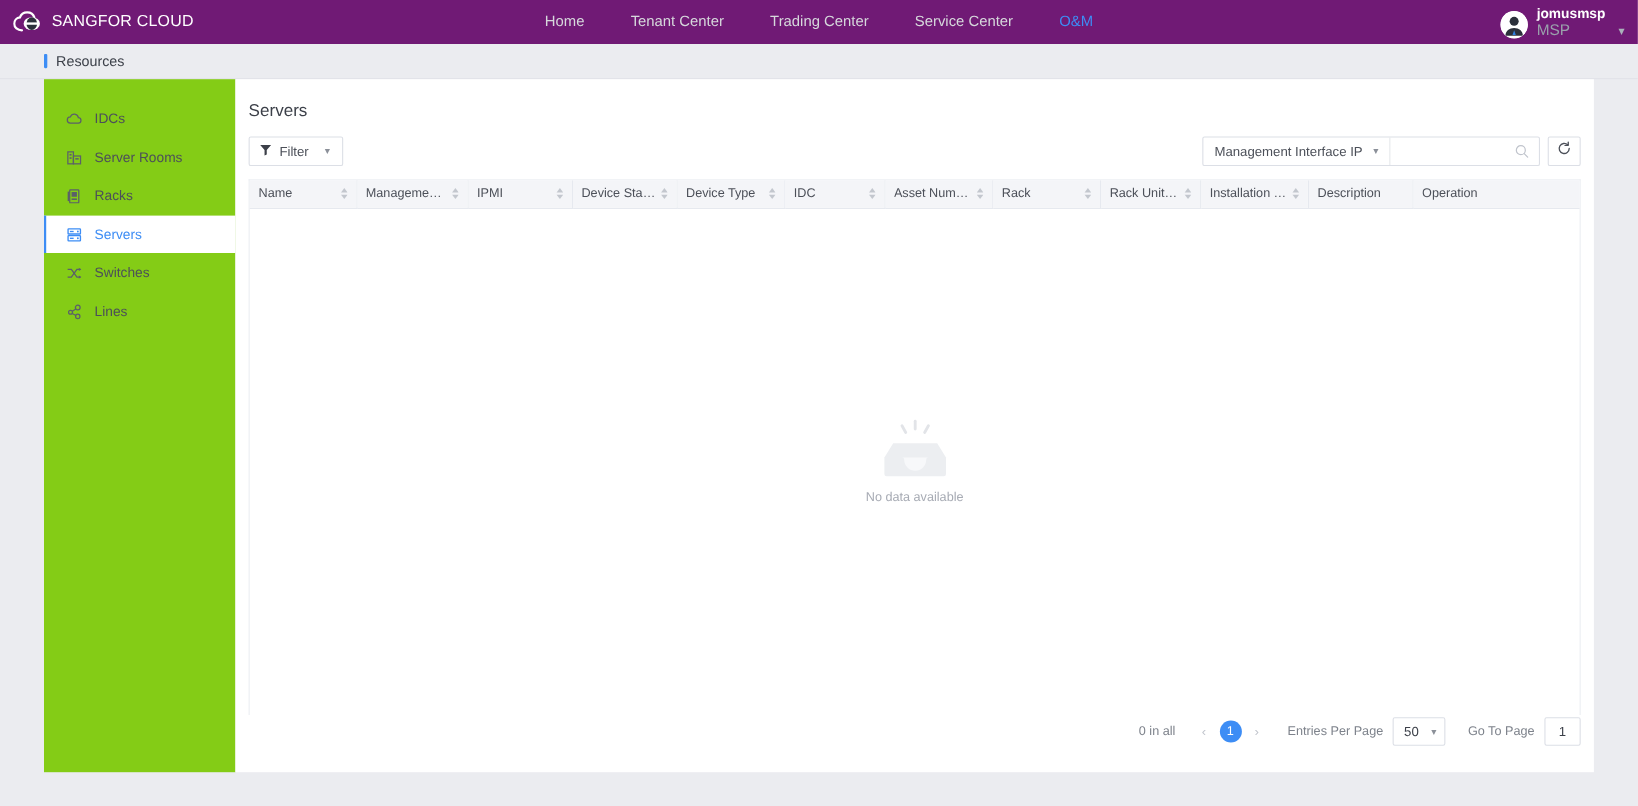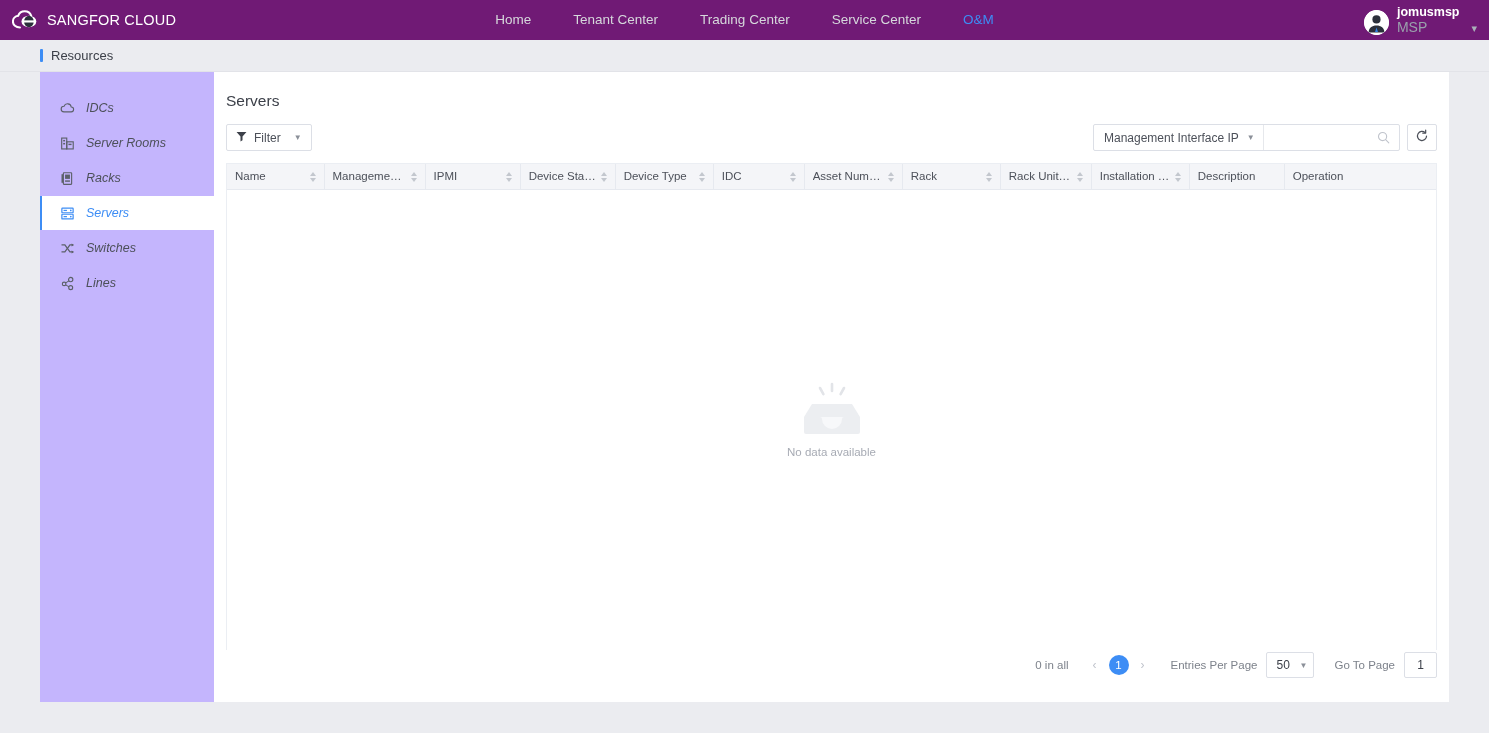--- a/index.html
+++ b/index.html
@@ -98,24 +98,23 @@
   
   .layout {
     display: flex;
     padding: 0 40px 0 40px;
     height: 641px;
     align-items: flex-start;
   }
   .sidebar {
     width: 174px;
     flex: 0 0 174px;
-    background: #c4b5fd;
+    background: #84cc16;
     height: 630px;
     padding-top: 19px;
-    font-style: italic;
   }
   .side-item {
     height: 34px;
     display: flex;
     align-items: center;
     padding-left: 20px;
     gap: 11px;
     font-size: 12.5px;
     color: #4c5059;
     cursor: pointer;
@@ -249,21 +248,21 @@
     border-right: 1px solid #e6e9ef;
     border-bottom: 1px solid #e6e9ef;
     white-space: nowrap;
     overflow: hidden;
     position: relative;
     cursor: pointer;
   }
   table.grid thead th:last-child { border-right: none; }
   .th-inner {
     display: flex;
-    align-items: flex-end;
+    align-items: center;
     justify-content: space-between;
     gap: 4px;
     overflow: hidden;
   }
   .th-label { overflow: hidden; text-overflow: ellipsis; white-space: nowrap; }
   .sorter {
     display: inline-flex;
     flex-direction: column;
     gap: 2px;
     flex: 0 0 auto;

